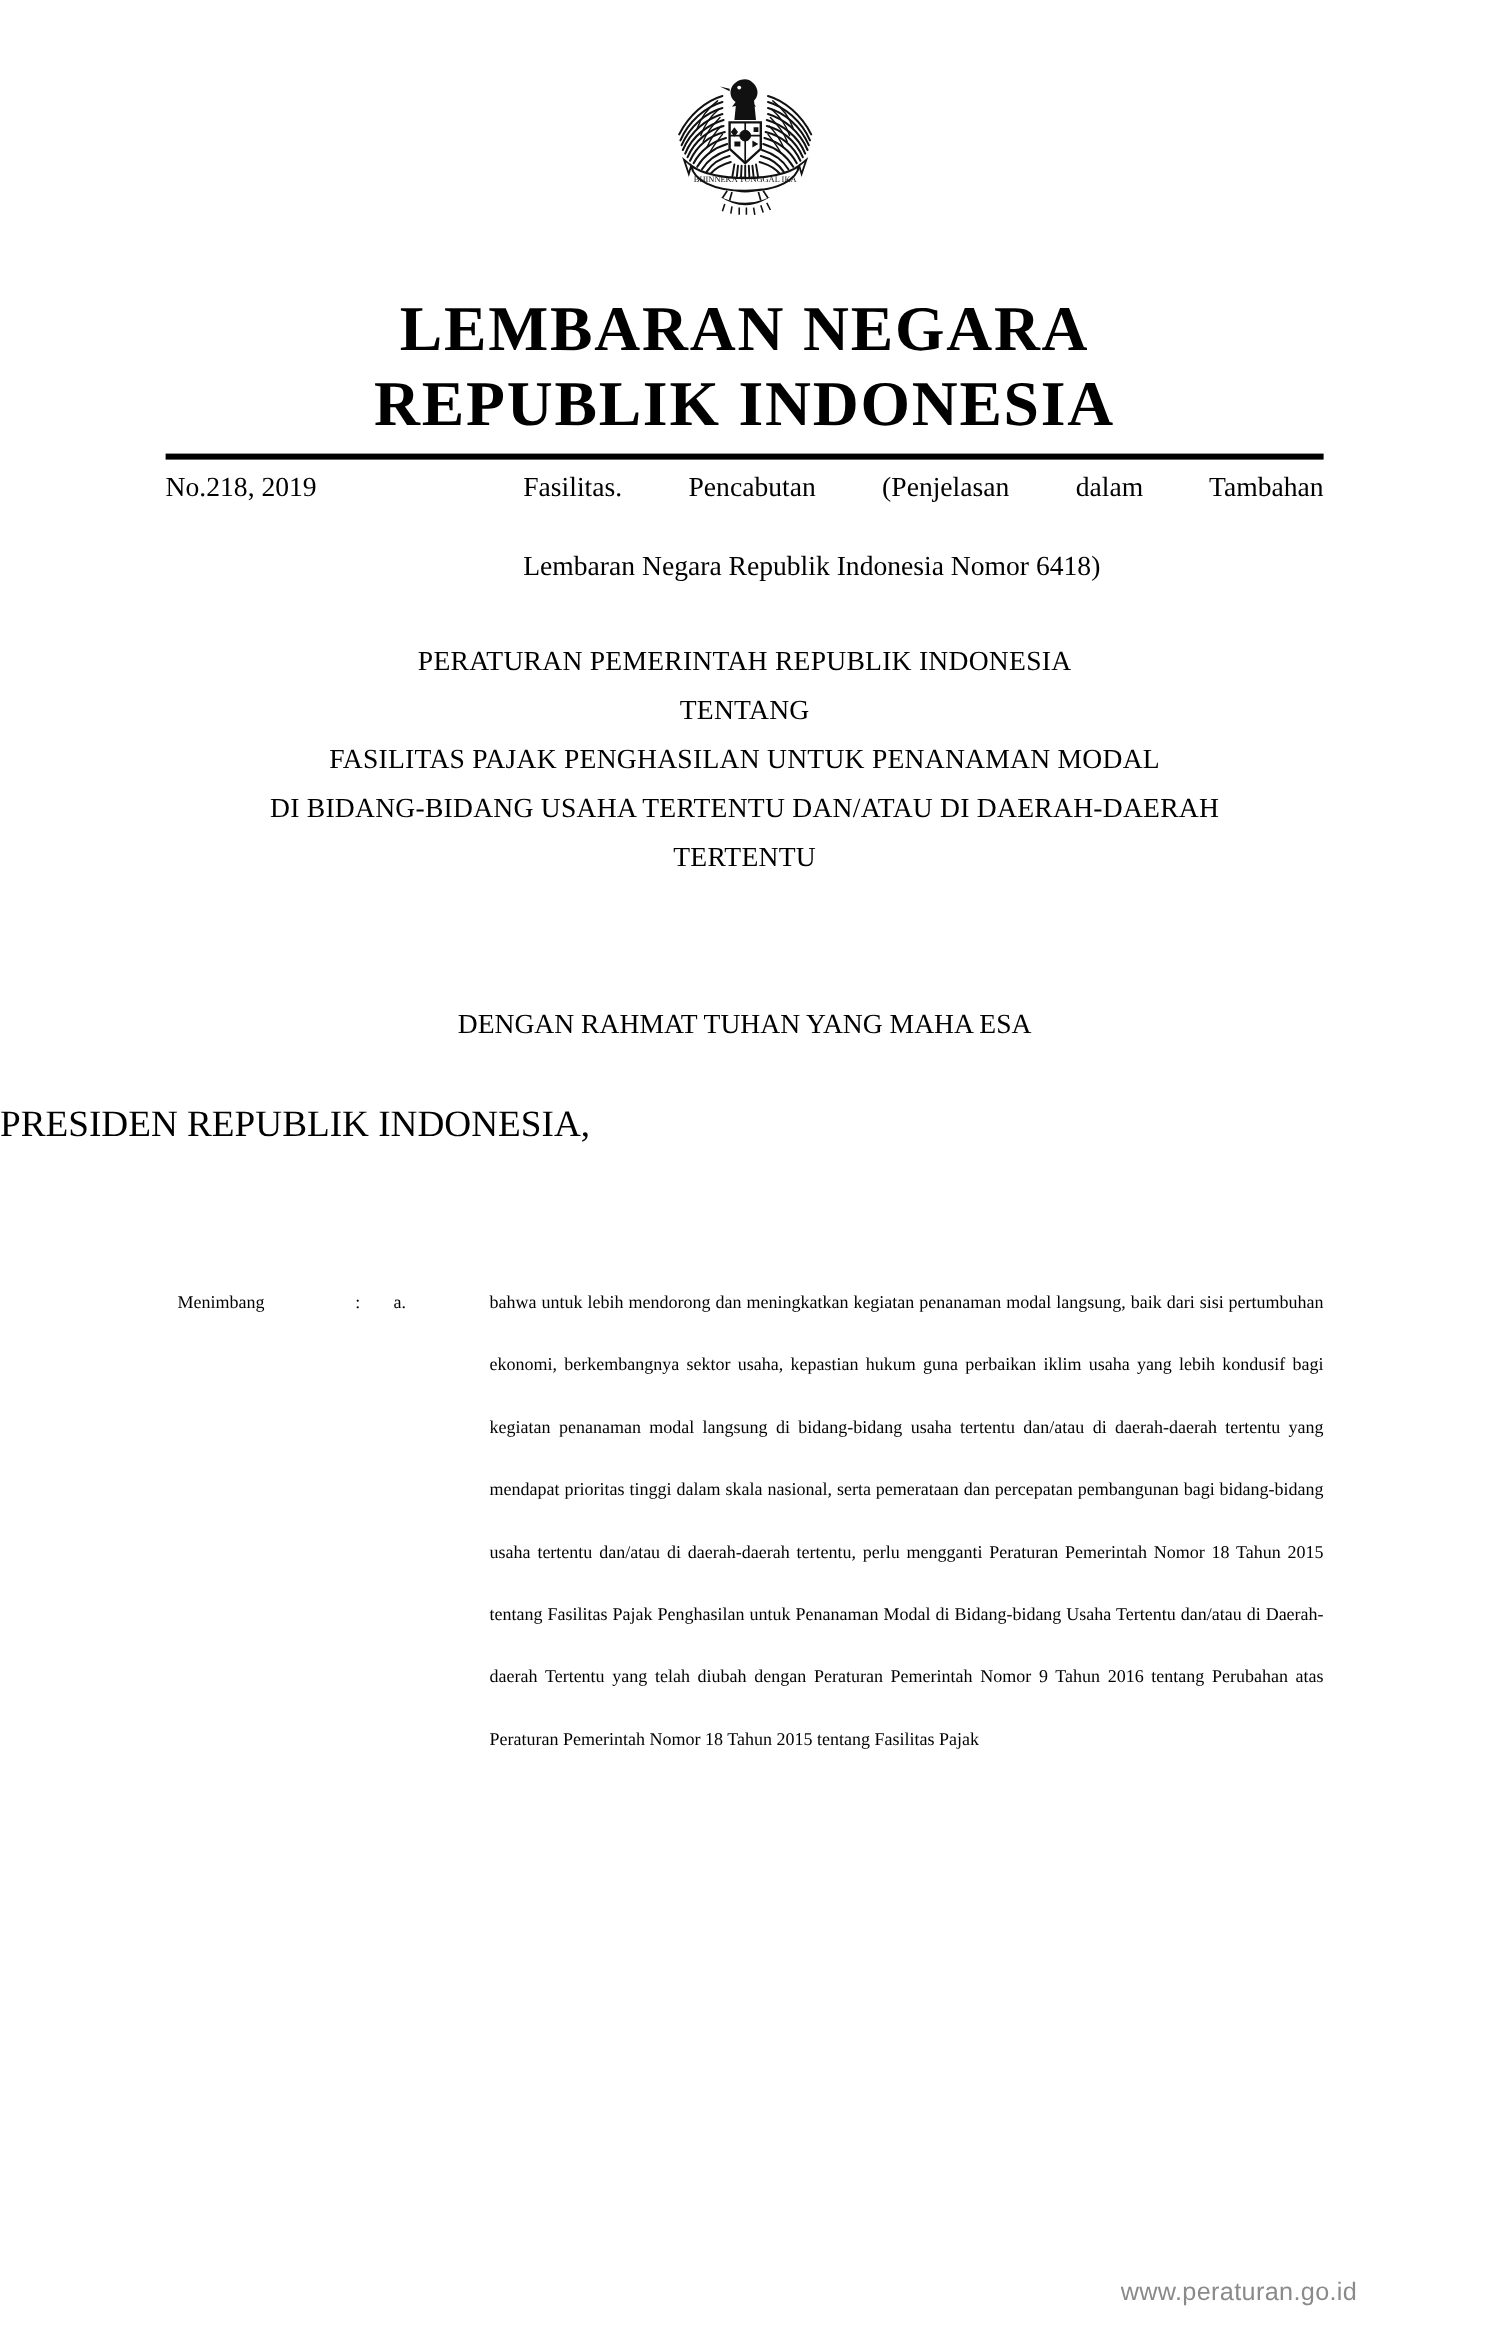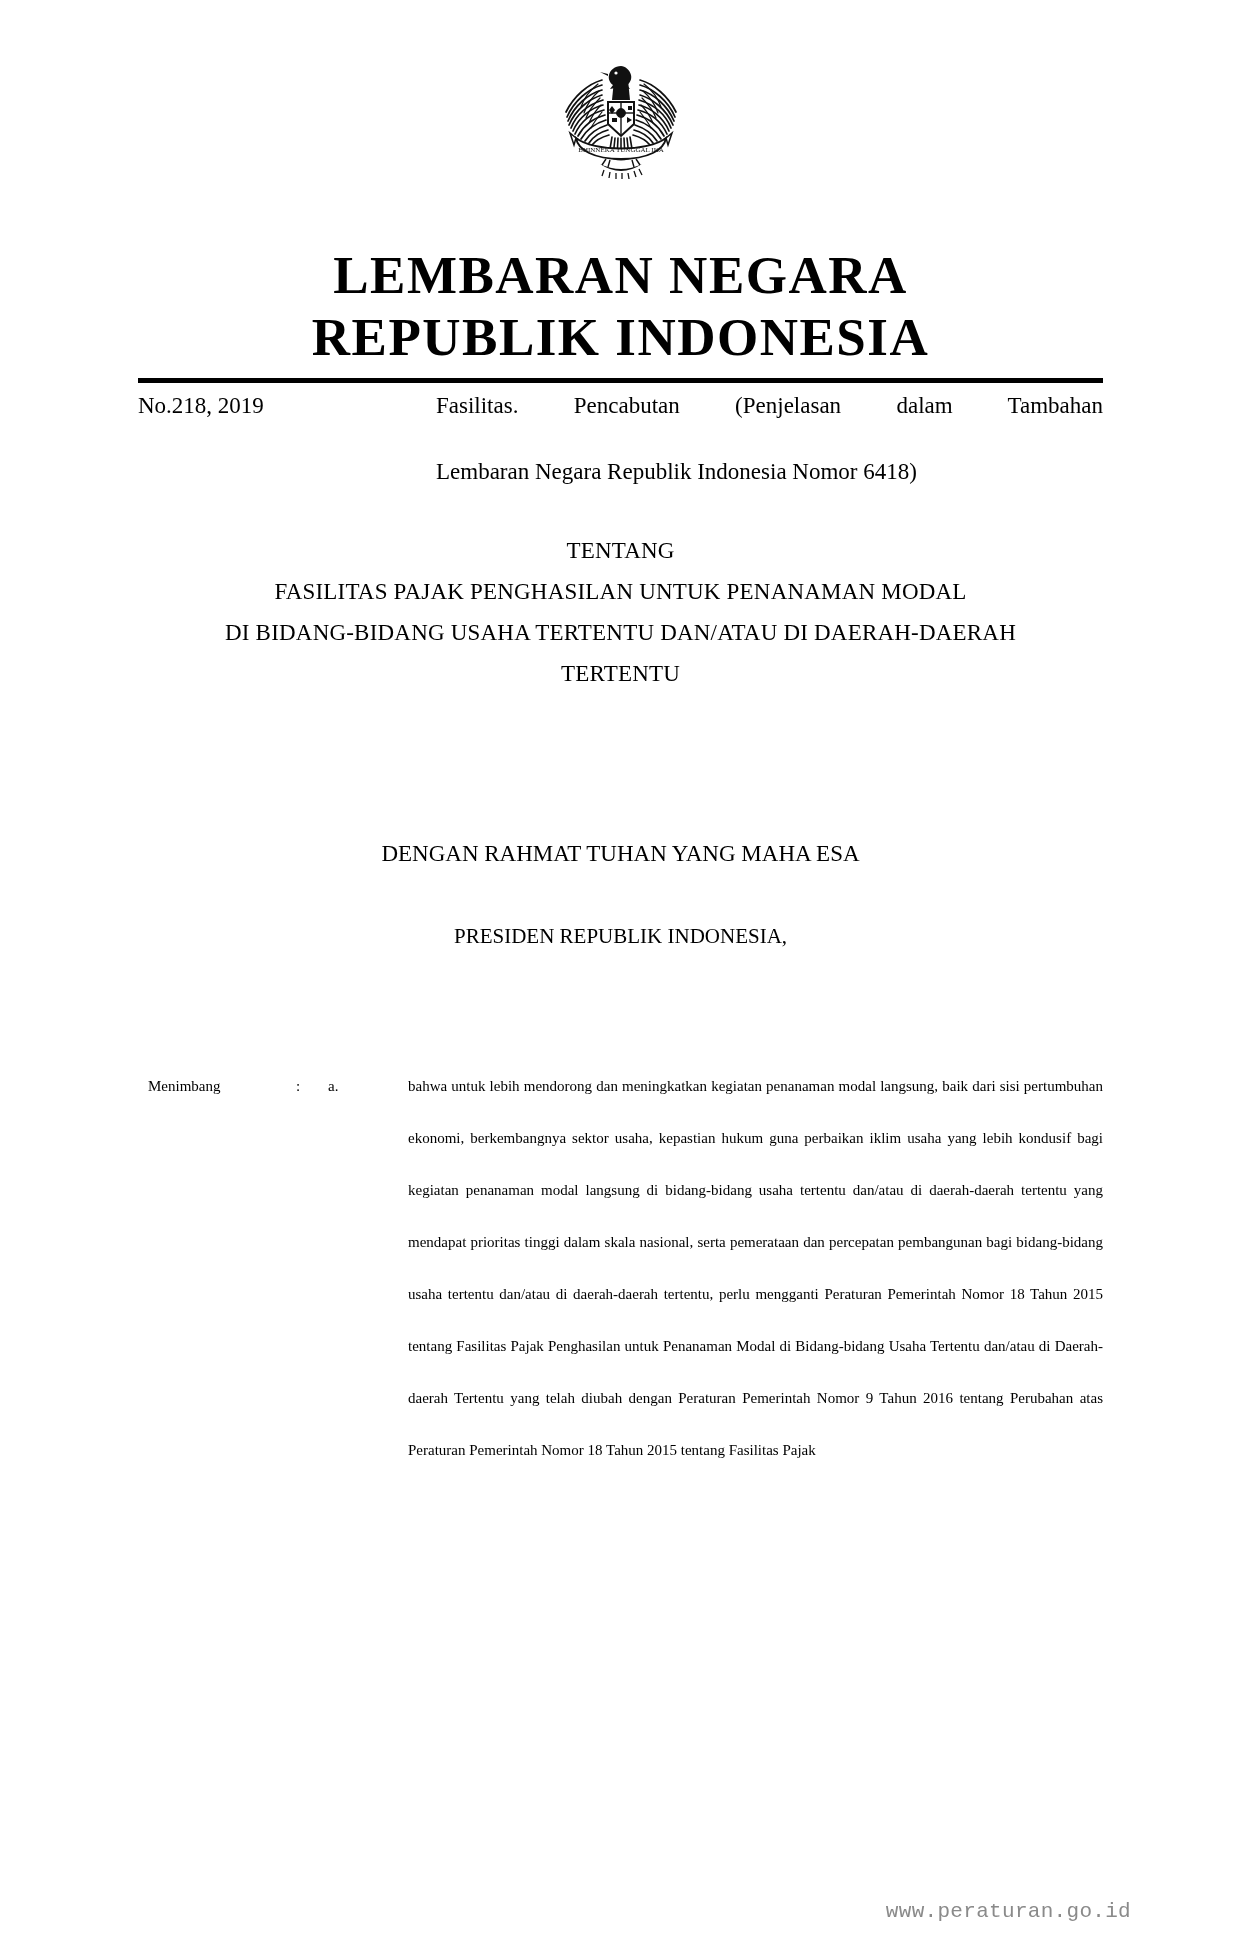--- a/index.html
+++ b/index.html
@@ -117,22 +117,22 @@
     width: 100%;
     text-align: center;
     font-size: 23px;
     line-height: 41px;
   }
   .presiden {
     position: absolute;
     top: 916px;
     left: 0;
     width: 100%;
-    text-align: center;
-    font-size: 21px;
+    text-align: left;
+    font-size: 31px;
     line-height: 41px;
   }
 
   
   .body-block {
     position: absolute;
     top: 1060px;
     left: 148px;
     width: 955px;
     display: flex;
@@ -158,21 +158,21 @@
     text-align-last: left;
     hyphens: none;
     margin-left: 28px;
   }
 
   
   .footer {
     position: absolute;
     bottom: 26px;
     right: 110px;
-    font-family: Liberation Mono, monospace;
+    font-family: Liberation Sans, sans-serif;
     font-size: 21px;
     color: #8a8a8a;
     letter-spacing: 0.3px;
   }
 </style>
 </head>
 <body>
 
 <div class="page">
 
@@ -276,20 +276,21 @@
 
   <div class="header-row">
     <div class="header-no">No.218, 2019</div>
     <div class="header-subject">
       <span class="sline">Fasilitas. Pencabutan (Penjelasan dalam Tambahan</span>
       <span class="sline last">Lembaran Negara Republik Indonesia Nomor 6418)</span>
     </div>
   </div>
 
   <div class="title-block">
+    <div class="title-line">PERATURAN PEMERINTAH REPUBLIK INDONESIA</div>
     <div class="title-line">TENTANG</div>
     <div class="title-line">FASILITAS PAJAK PENGHASILAN UNTUK PENANAMAN MODAL</div>
     <div class="title-line">DI BIDANG-BIDANG USAHA TERTENTU DAN/ATAU DI DAERAH-DAERAH</div>
     <div class="title-line">TERTENTU</div>
   </div>
 
   <div class="enactment">DENGAN RAHMAT TUHAN YANG MAHA ESA</div>
   <div class="presiden">PRESIDEN REPUBLIK INDONESIA,</div>
 
   <div class="body-block">

